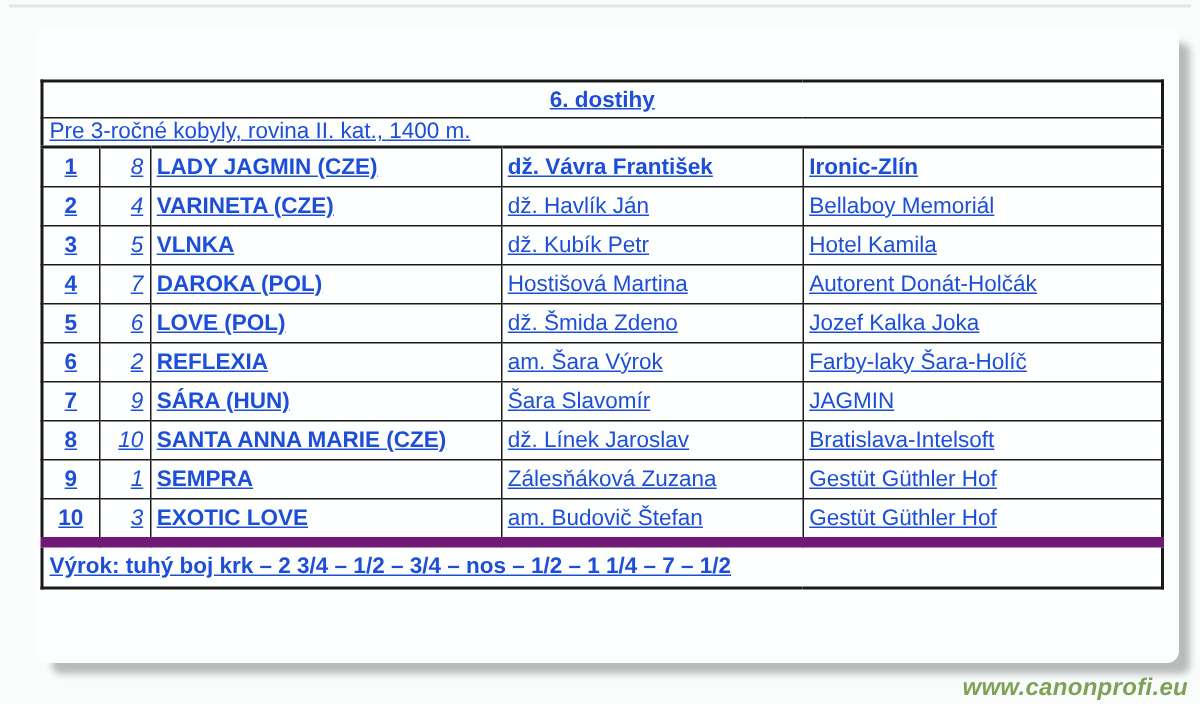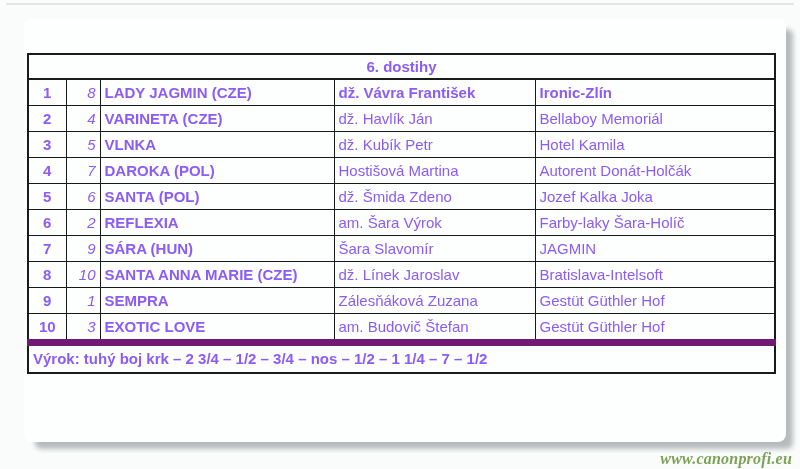--- a/index.html
+++ b/index.html
@@ -23,21 +23,22 @@
     width: 762px; height: 424px;
     background: #fdfefe;
     border-radius: 8px;
     box-shadow: 9px 9px 5px -2px #b7bbbb;
   }
   table.race {
     border-collapse: collapse;
     margin: 35px 0 0 3px;
     width: 747px;
     table-layout: fixed;
-    color: #8b5cf6;
+    color: #1d4ed8;
+    text-decoration: underline;
   }
   table.race td {
     border: 1px solid #1a1a1a;
     padding: 0 4px;
     font-size: 15px;
     line-height: 1.15;
     height: 25px;
     overflow: hidden;
     white-space: nowrap;
   }
@@ -58,40 +59,42 @@
   }
   .watermark {
     position: absolute;
     right: 8px;
     bottom: 1px;
     font-size: 16px;
     font-style: italic;
     font-weight: bold;
     letter-spacing: 0.2px;
     text-shadow: 0 1px 0 rgba(255,255,255,0.65);
-    font-family: Liberation Serif, serif;
   }
 </style>
 </head>
 <body>
 
 <div class="top-line"></div>
 
 <div class="card">
   <table class="race">
     <colgroup>
       <col style="width:38px">
       <col style="width:34px">
       <col style="width:234px">
       <col style="width:201px">
       <col style="width:240px">
     </colgroup>
     <tbody>
       <tr class="hdr1">
         <td colspan="5">6. dostihy</td>
+      </tr>
+      <tr class="hdr3">
+        <td colspan="5">Pre 3-ročné kobyly, rovina II. kat., 1400 m.</td>
       </tr>
     </tbody>
     <tbody id="result-rows">
         <tr class="result-row first winner">
     <td class="c-pos">1</td>
     <td class="c-num">8</td>
     <td class="c-name">LADY JAGMIN (CZE)</td>
     <td class="c-jockey">dž. Vávra František</td>
     <td class="c-owner">Ironic-Zlín</td>
   </tr>
@@ -112,21 +115,21 @@
         <tr class="result-row">
     <td class="c-pos">4</td>
     <td class="c-num">7</td>
     <td class="c-name">DAROKA (POL)</td>
     <td class="c-jockey">Hostišová Martina</td>
     <td class="c-owner">Autorent Donát-Holčák</td>
   </tr>
         <tr class="result-row">
     <td class="c-pos">5</td>
     <td class="c-num">6</td>
-    <td class="c-name">SANTA (POL)</td>
+    <td class="c-name">LOVE (POL)</td>
     <td class="c-jockey">dž. Šmida Zdeno</td>
     <td class="c-owner">Jozef Kalka Joka</td>
   </tr>
         <tr class="result-row">
     <td class="c-pos">6</td>
     <td class="c-num">2</td>
     <td class="c-name">REFLEXIA</td>
     <td class="c-jockey">am. Šara Výrok</td>
     <td class="c-owner">Farby-laky Šara-Holíč</td>
   </tr>

